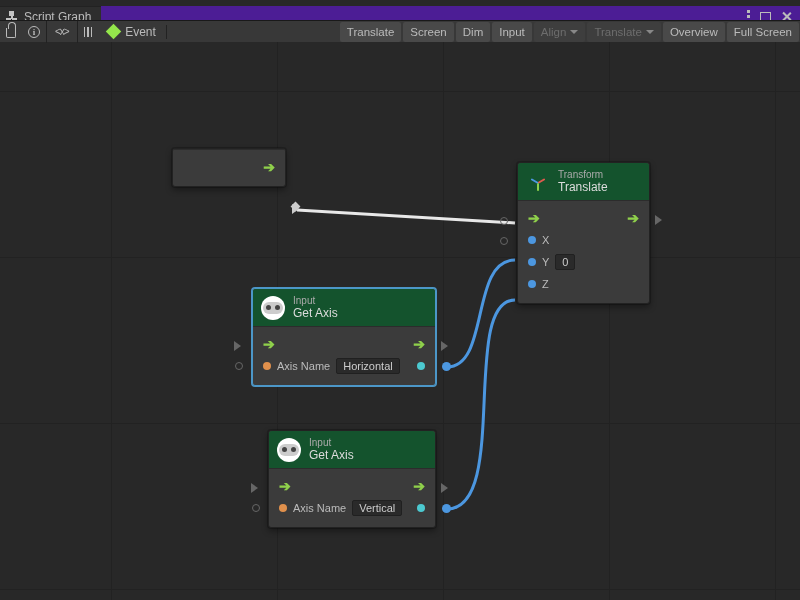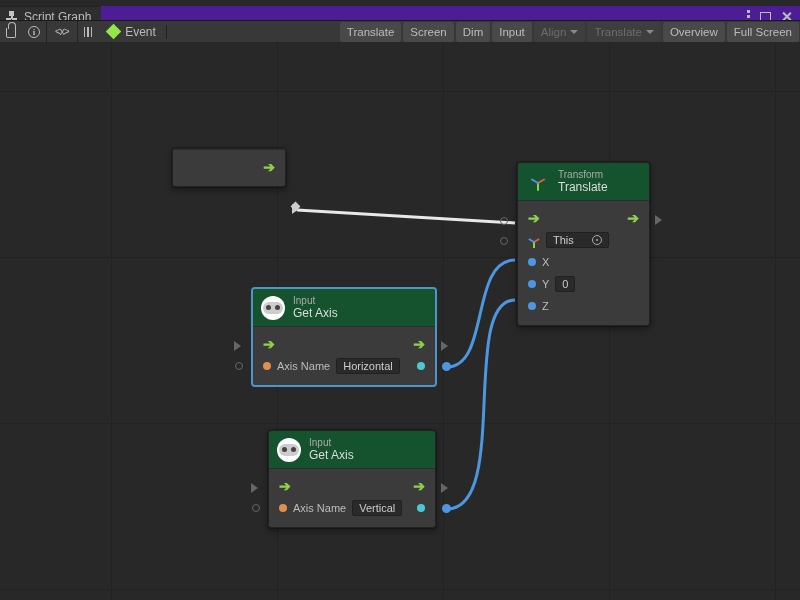--- a/index.html
+++ b/index.html
@@ -286,30 +286,20 @@
         <div class="row">
             <span class="left">
               <span class="flowarrow">➔</span>
             </span>
             <span class="right">
               <span class="flowarrow">➔</span>
             </span>
           </div>
         <div class="row">
             <span class="left">
-              <span class="miniaxis">
-                <span class="r"></span>
-                <span class="g"></span>
-                <span class="b"></span>
-              </span>
-              <span class="field"><span>This</span>&nbsp;&nbsp;<span class="target"></span></span>
-            </span>
-          </div>
-        <div class="row">
-            <span class="left">
               <span class="dot blue"></span>
               <span>X</span>
             </span>
           </div>
         <div class="row">
             <span class="left">
               <span class="dot blue"></span>
               <span>Y</span>
               <span class="field">0</span>
             </span>

